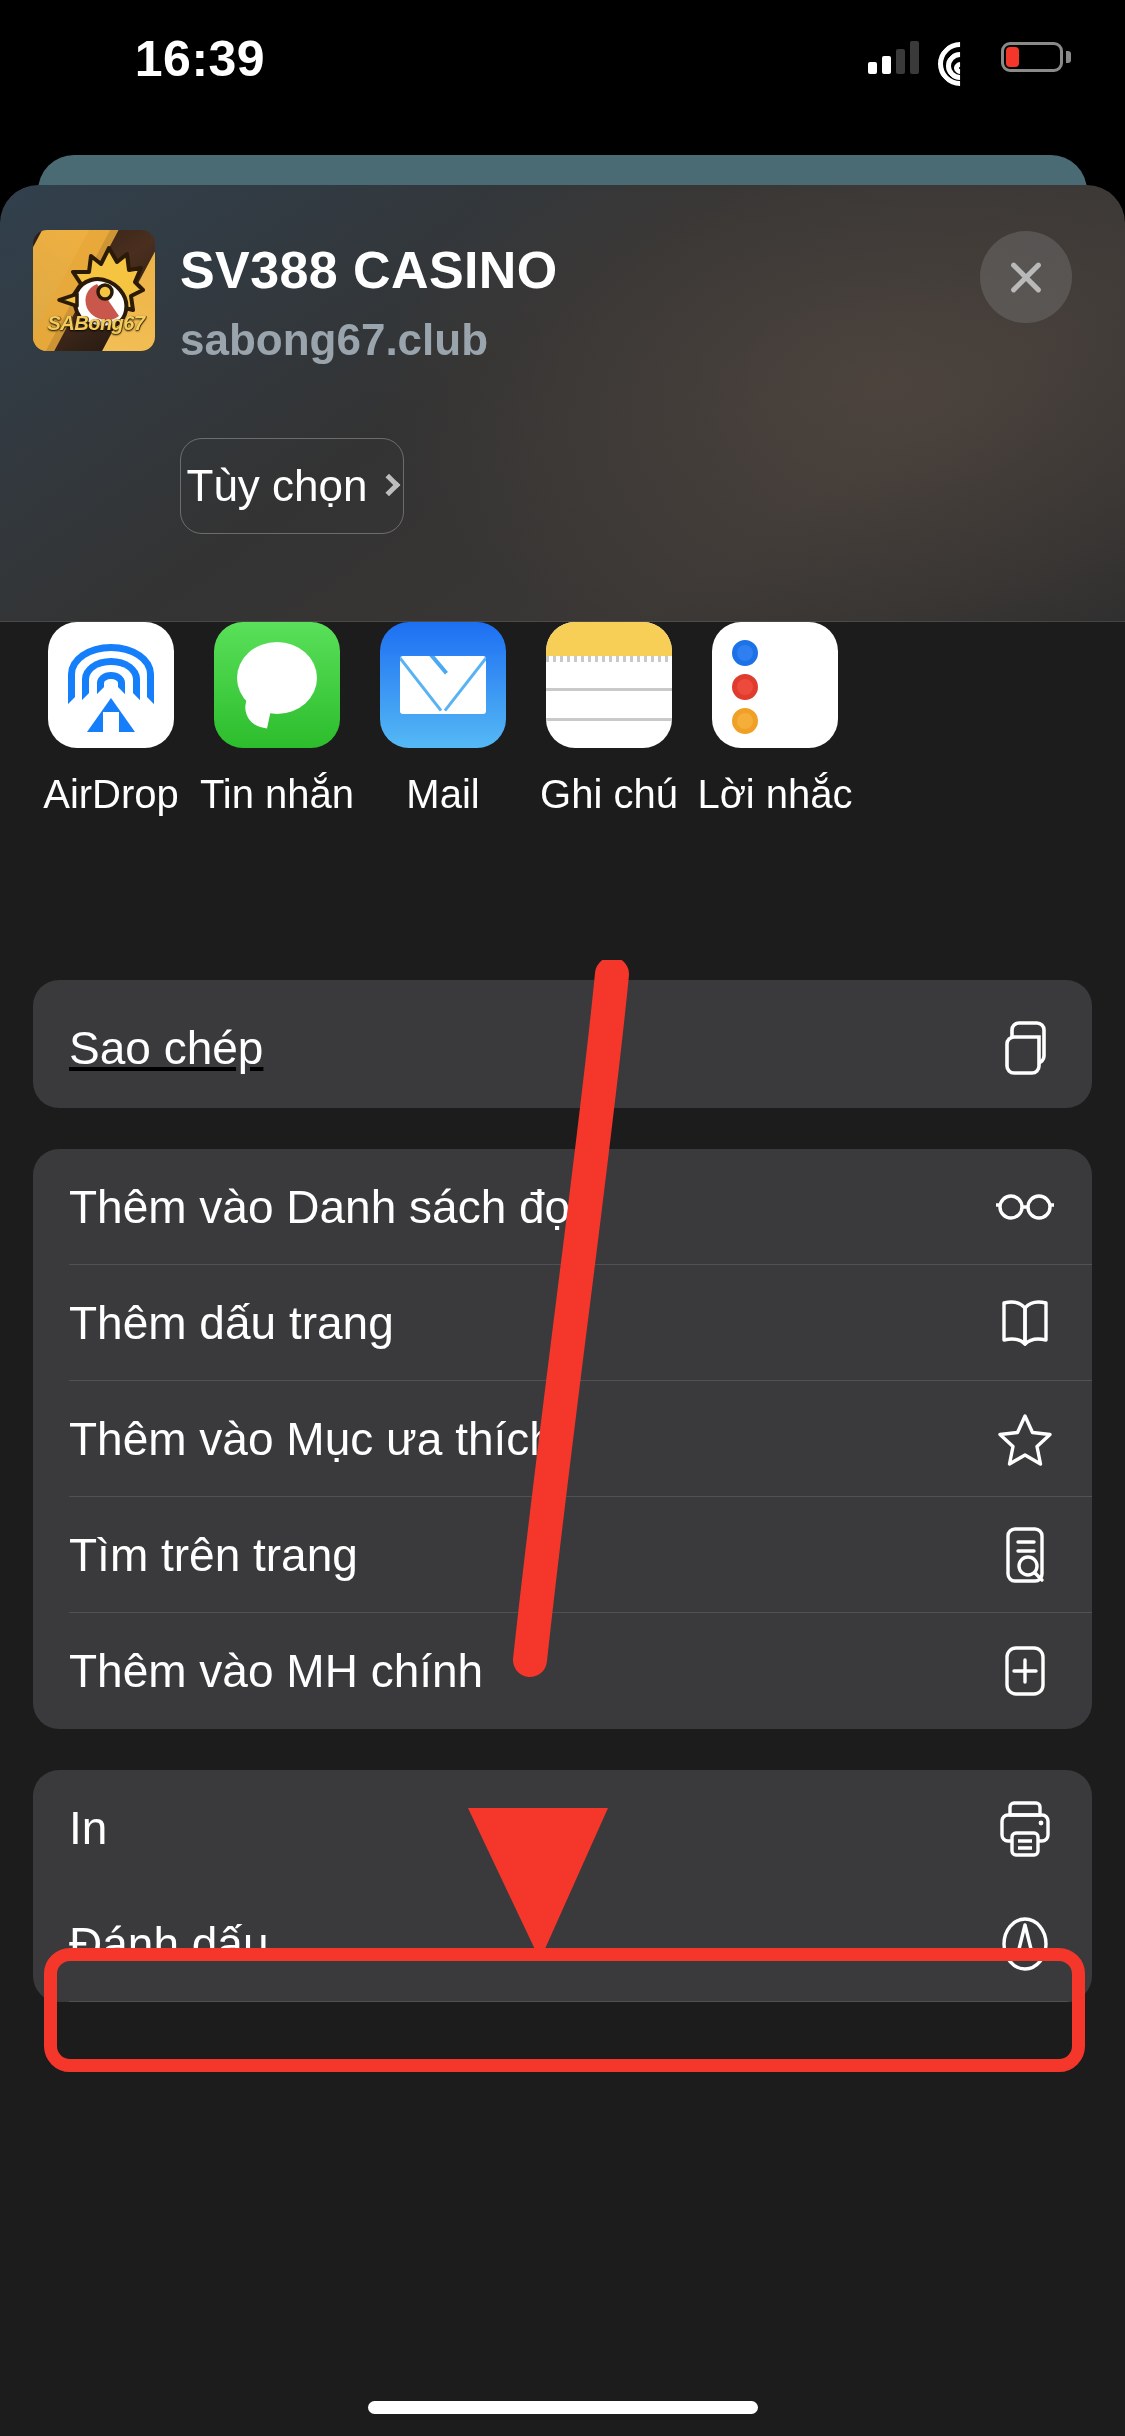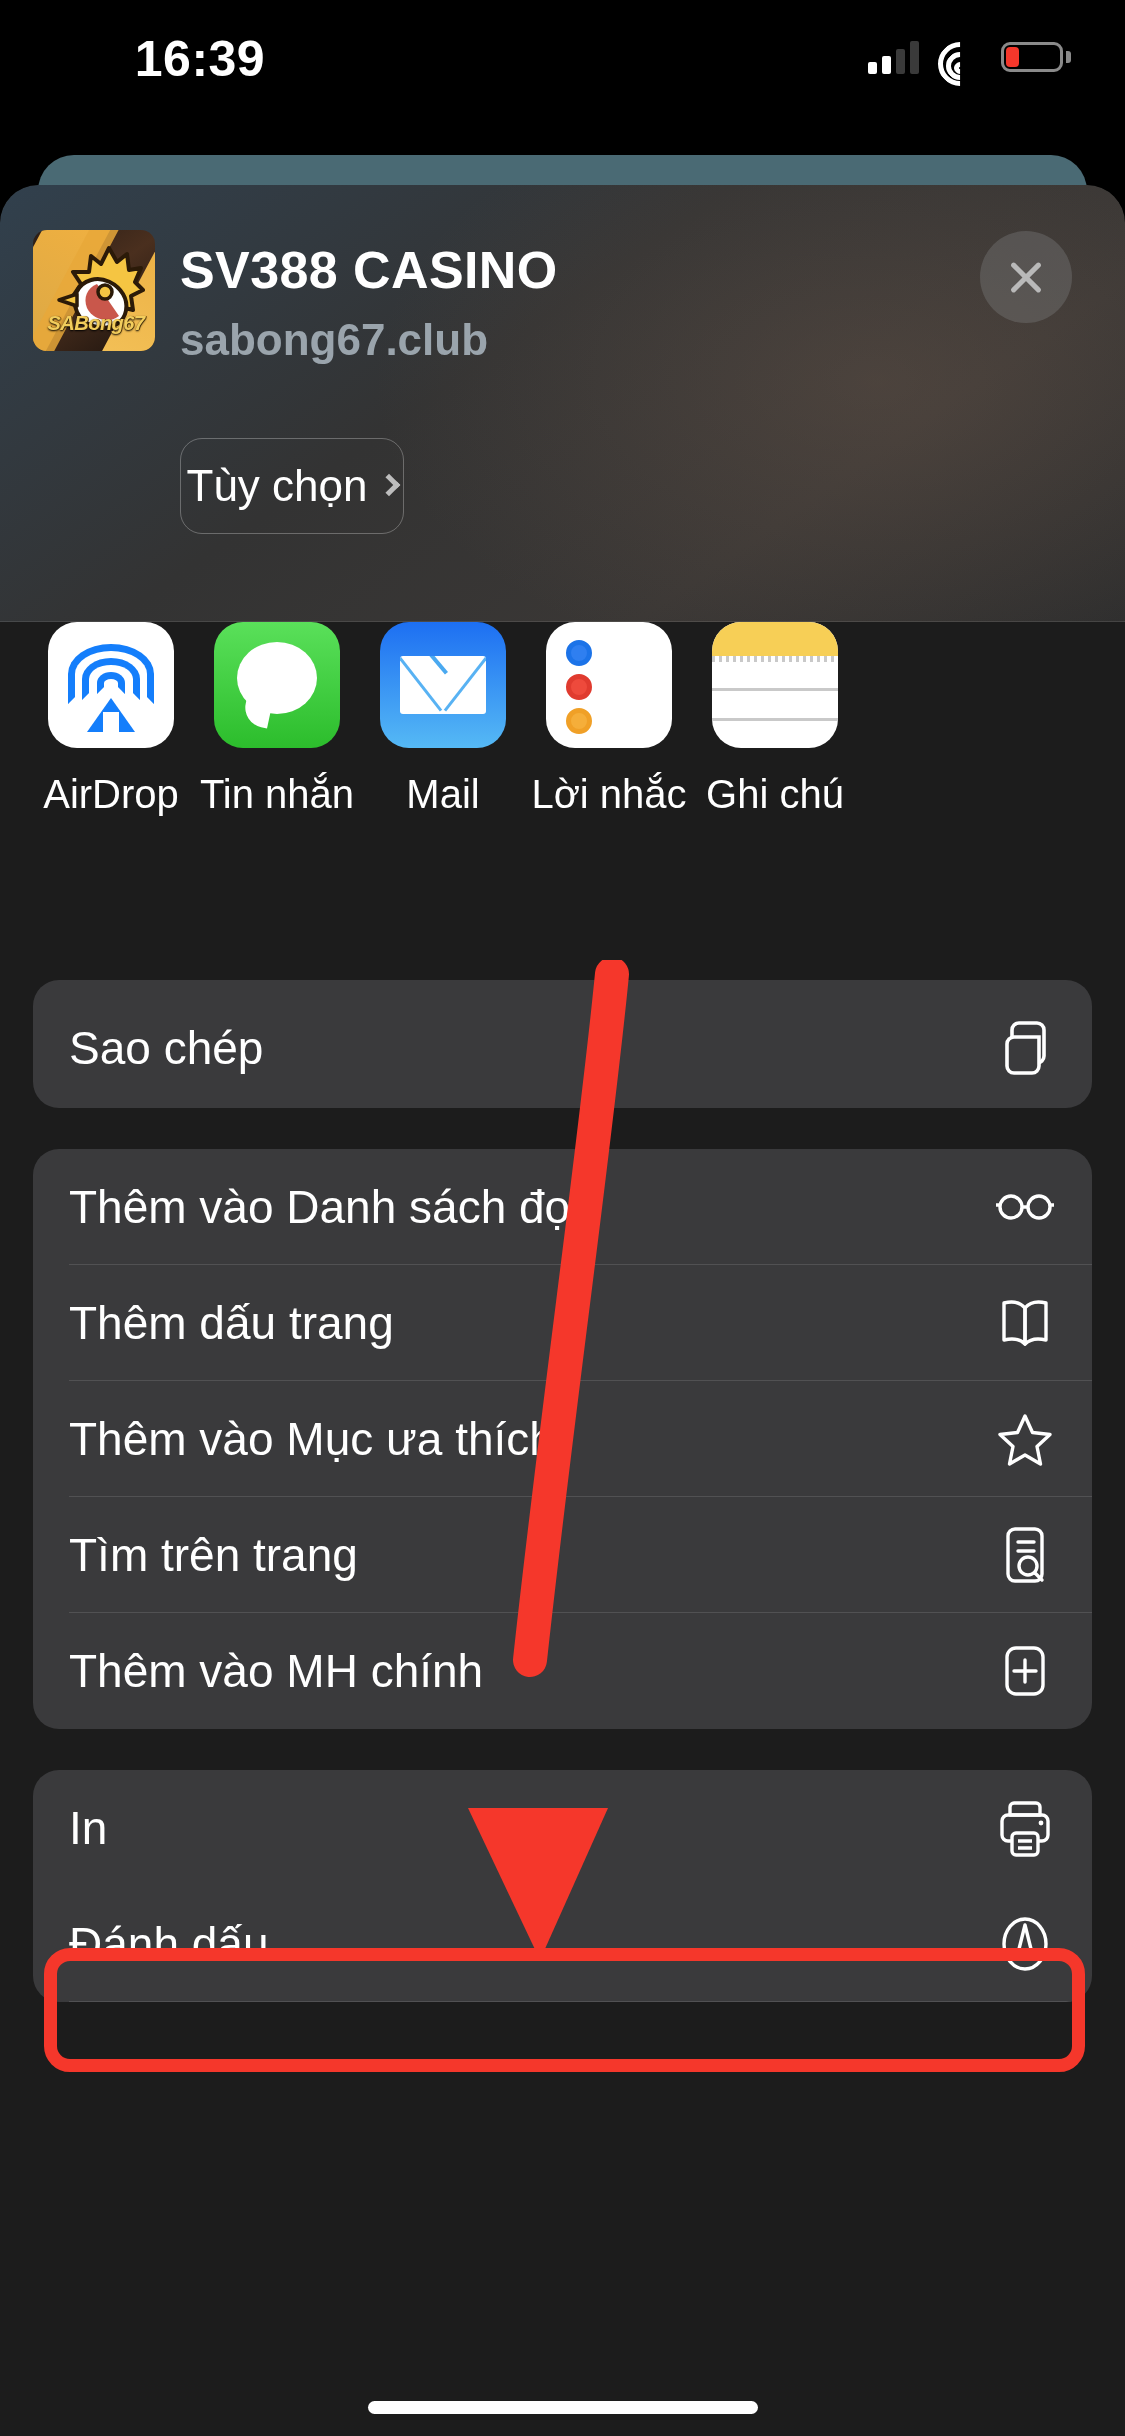--- a/index.html
+++ b/index.html
@@ -400,41 +400,41 @@
         <div class="app-icon ic-mail">
           <div class="env">
               <span class="flapL"></span>
               <span class="flapR"></span>
             </div>
         </div>
         <div class="app-label">Mail</div>
       </div>
 
       <div class="app-item">
-        <div class="app-icon ic-rem">
-          <span class="dot d1"></span>
-            <span class="dot d2"></span>
-            <span class="dot d3"></span>
-        </div>
-        <div class="app-label">Lời nhắc</div>
-      </div>
-
-      <div class="app-item">
         <div class="app-icon ic-notes">
           <span class="top"></span>
             <span class="perf"></span>
           <span class="line l1"></span>
             <span class="line l2"></span>
         </div>
         <div class="app-label">Ghi chú</div>
       </div>
+
+      <div class="app-item">
+        <div class="app-icon ic-rem">
+          <span class="dot d1"></span>
+            <span class="dot d2"></span>
+            <span class="dot d3"></span>
+        </div>
+        <div class="app-label">Lời nhắc</div>
+      </div>
     </div>
 
     <div class="group" style="top:795px; height:128px;">
-      <div class="row" style="height:136px;">
+      <div class="row" style="height:136px;text-decoration:underline;">
         <span class="rlabel">Sao chép</span>
         <span class="ricon">
           <svg viewBox="0 0 62 62" fill="none" stroke="#fff" stroke-width="3.6">
             <rect x="18" y="6" width="32" height="40" rx="7"></rect>
             <path d="M44 20 H20 a7 7 0 0 0 -7 7 v22 a7 7 0 0 0 7 7 h18 a7 7 0 0 0 7 -7 V20 Z" fill="#3a3a3c"></path>
           </svg>
         </span>
       </div>
     </div>
 

